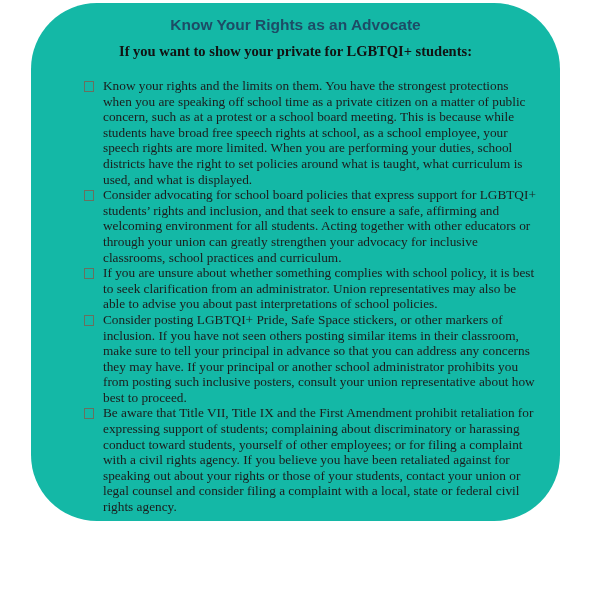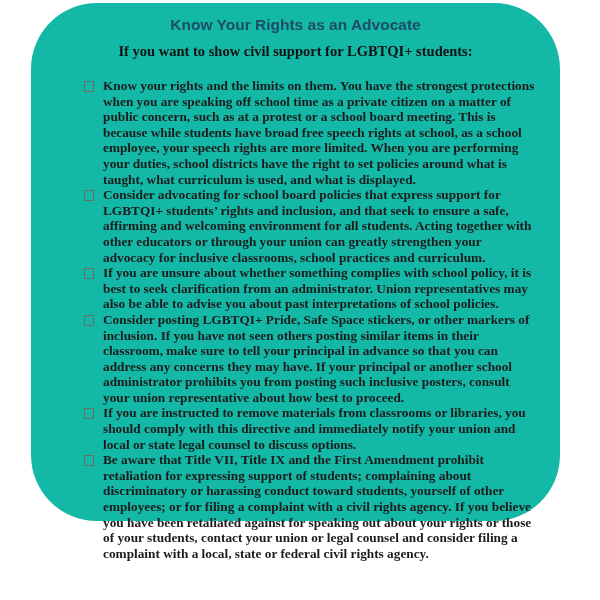--- a/index.html
+++ b/index.html
@@ -43,21 +43,20 @@
     font-family: "Liberation Serif", serif;
     font-weight: bold;
     font-size: 14.5px;
     line-height: 17px;
     color: #121212;
   }
   .tips-list {
     margin: 18px 0 0 0;
     padding: 0 23px 0 53px;
     list-style: none;
-    font-weight: bold;
   }
   .tip-item {
     display: flex;
     align-items: flex-start;
     margin: 0;
     padding: 0;
   }
   .checkbox-square {
     flex: 0 0 auto;
     width: 8px;
@@ -76,43 +75,39 @@
   }
 </style>
 </head>
 <body>
 
 <div class="page">
   <div class="card">
 
     <h1 class="card-title">Know Your Rights as an Advocate</h1>
 
-    <h2 class="card-subtitle">If you want to show civil support for LGBTQI+ students:</h2>
+    <h2 class="card-subtitle">If you want to show your private for LGBTQI+ students:</h2>
 
     <ul class="tips-list">
       <li class="tip-item">
         <span class="checkbox-square"></span>
         <span class="tip-text">Know your rights and the limits on them. You have the strongest protections when you are speaking off school time as a private citizen on a matter of public concern, such as at a protest or a school board meeting. This is because while students have broad free speech rights at school, as a school employee, your speech rights are more limited. When you are performing your duties, school districts have the right to set policies around what is taught, what curriculum is used, and what is displayed.</span>
       </li>
       <li class="tip-item">
         <span class="checkbox-square"></span>
         <span class="tip-text">Consider advocating for school board policies that express support for LGBTQI+ students’ rights and inclusion, and that seek to ensure a safe, affirming and welcoming environment for all students. Acting together with other educators or through your union can greatly strengthen your advocacy for inclusive classrooms, school practices and curriculum.</span>
       </li>
       <li class="tip-item">
         <span class="checkbox-square"></span>
         <span class="tip-text">If you are unsure about whether something complies with school policy, it is best to seek clarification from an administrator. Union representatives may also be able to advise you about past interpretations of school policies.</span>
       </li>
       <li class="tip-item">
         <span class="checkbox-square"></span>
         <span class="tip-text">Consider posting LGBTQI+ Pride, Safe Space stickers, or other markers of inclusion. If you have not seen others posting similar items in their classroom, make sure to tell your principal in advance so that you can address any concerns they may have. If your principal or another school administrator prohibits you from posting such inclusive posters, consult your union representative about how best to proceed.</span>
       </li>
       <li class="tip-item">
         <span class="checkbox-square"></span>
-        <span class="tip-text">If you are instructed to remove materials from classrooms or libraries, you should comply with this directive and immediately notify your union and local or state legal counsel to discuss options.</span>
-      </li>
-      <li class="tip-item">
-        <span class="checkbox-square"></span>
         <span class="tip-text">Be aware that Title VII, Title IX and the First Amendment prohibit retaliation for expressing support of students; complaining about discriminatory or harassing conduct toward students, yourself of other employees; or for filing a complaint with a civil rights agency. If you believe you have been retaliated against for speaking out about your rights or those of your students, contact your union or legal counsel and consider filing a complaint with a local, state or federal civil rights agency.</span>
       </li>
     </ul>
 
   </div>
 </div>
 
 </body></html>

